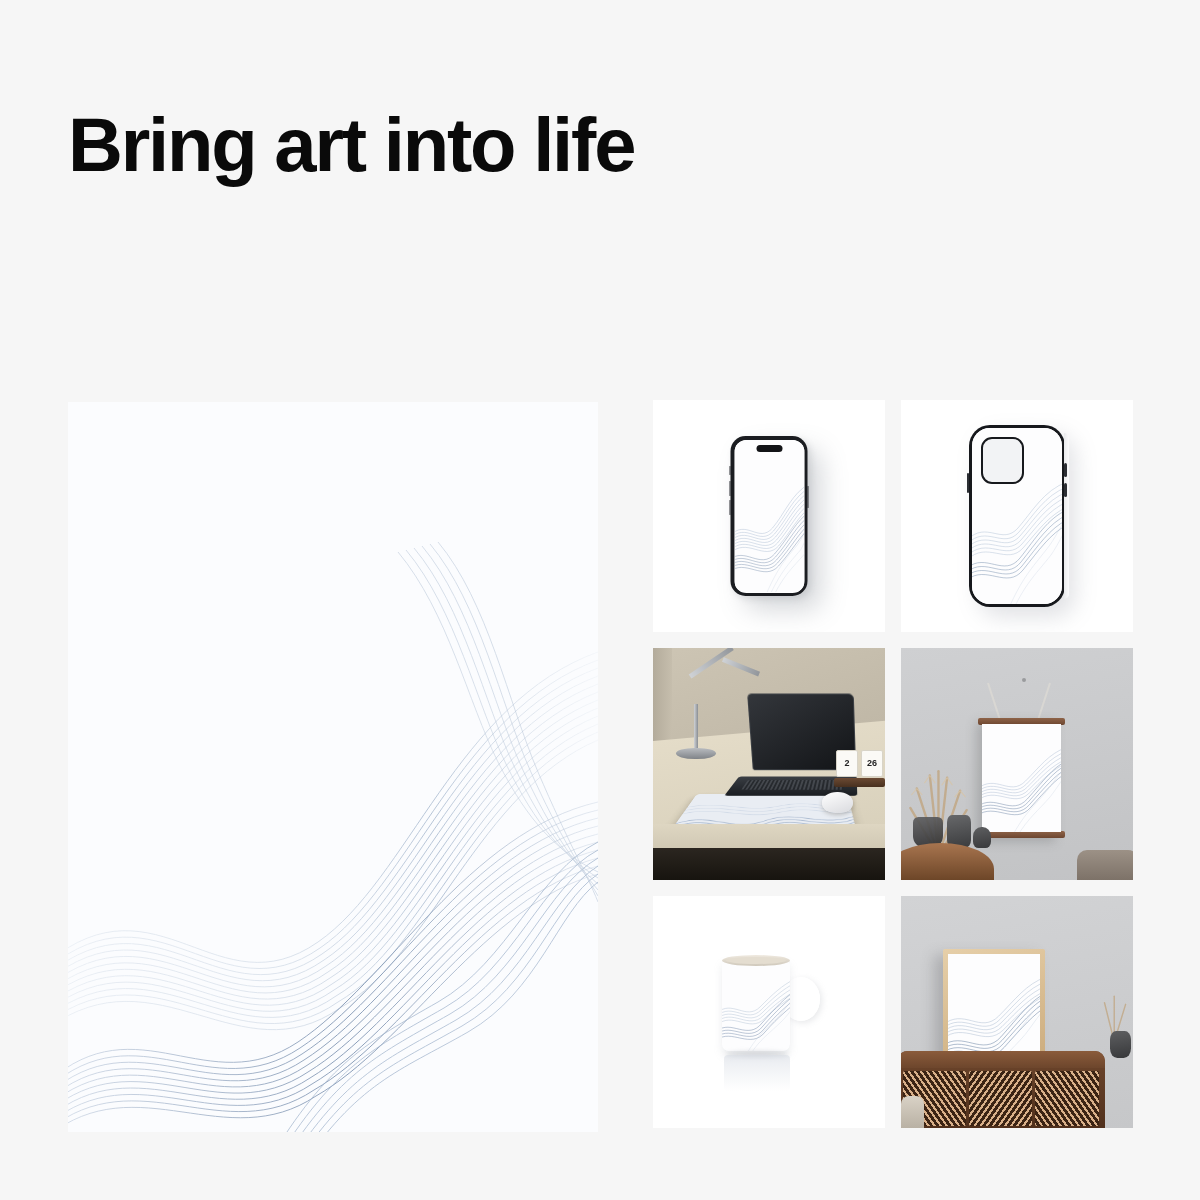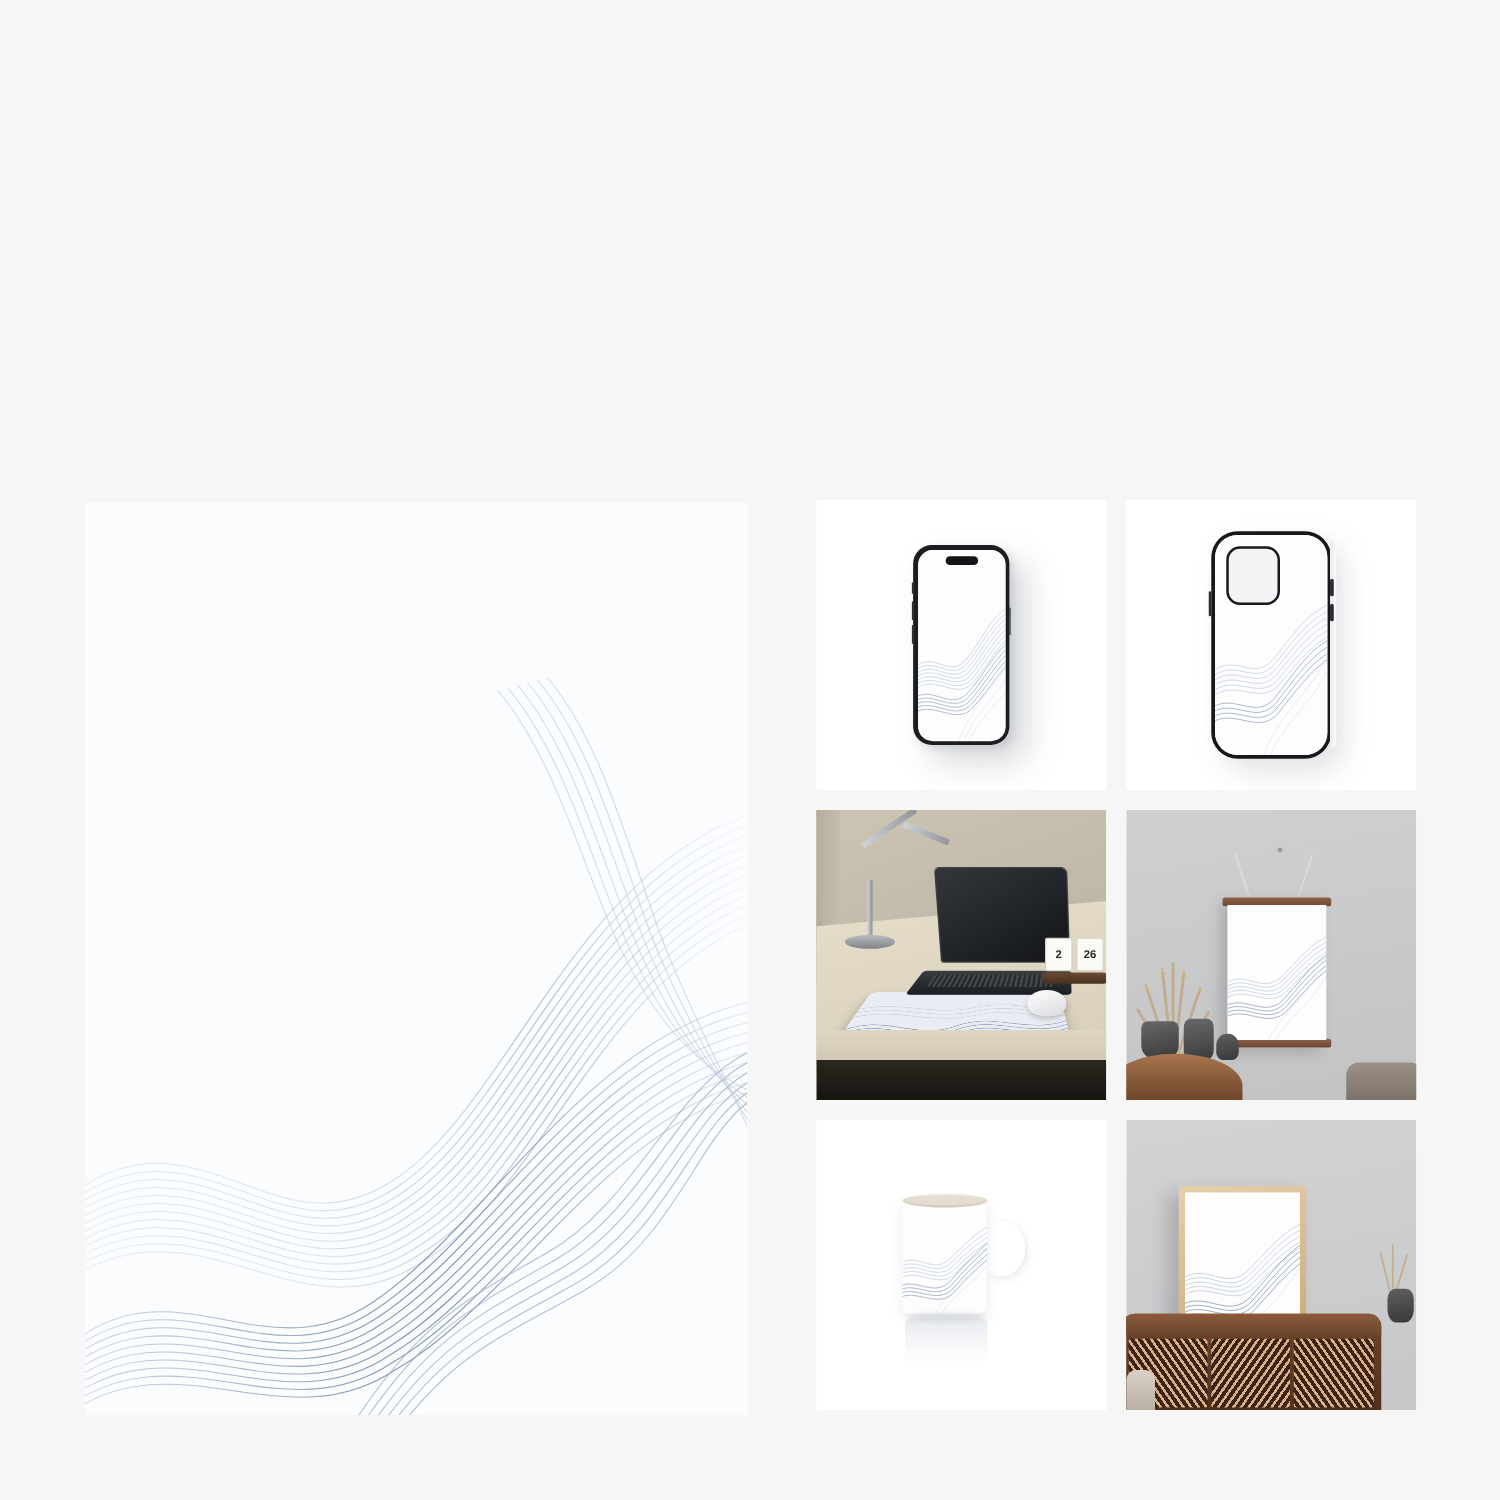--- a/index.html
+++ b/index.html
@@ -189,20 +189,21 @@
   .fr-pampas{position:absolute;right:1%;bottom:40%;width:14%;height:18%;}
   .fr-chair{position:absolute;left:0;bottom:0;width:10%;height:14%;border-radius:8px 8px 0 0;
     background:linear-gradient(180deg,#d9d2c6,#b9b1a4);}
 </style>
 </head>
 <body>
 
 <div class="page">
 
   <div class="hero">
+    <h1 class="headline">Bring art into life</h1>
   </div>
 
   <div class="gallery">
 
     <div class="hero-art">
       <div class="art">
         <svg viewBox="0 0 530 730" preserveAspectRatio="xMidYMid slice" aria-hidden="true">
           <defs>
             <linearGradient id="wg1" x1="0" y1="0" x2="1" y2="1">
               <stop offset="0" stop-color="#e8edf4"></stop>

